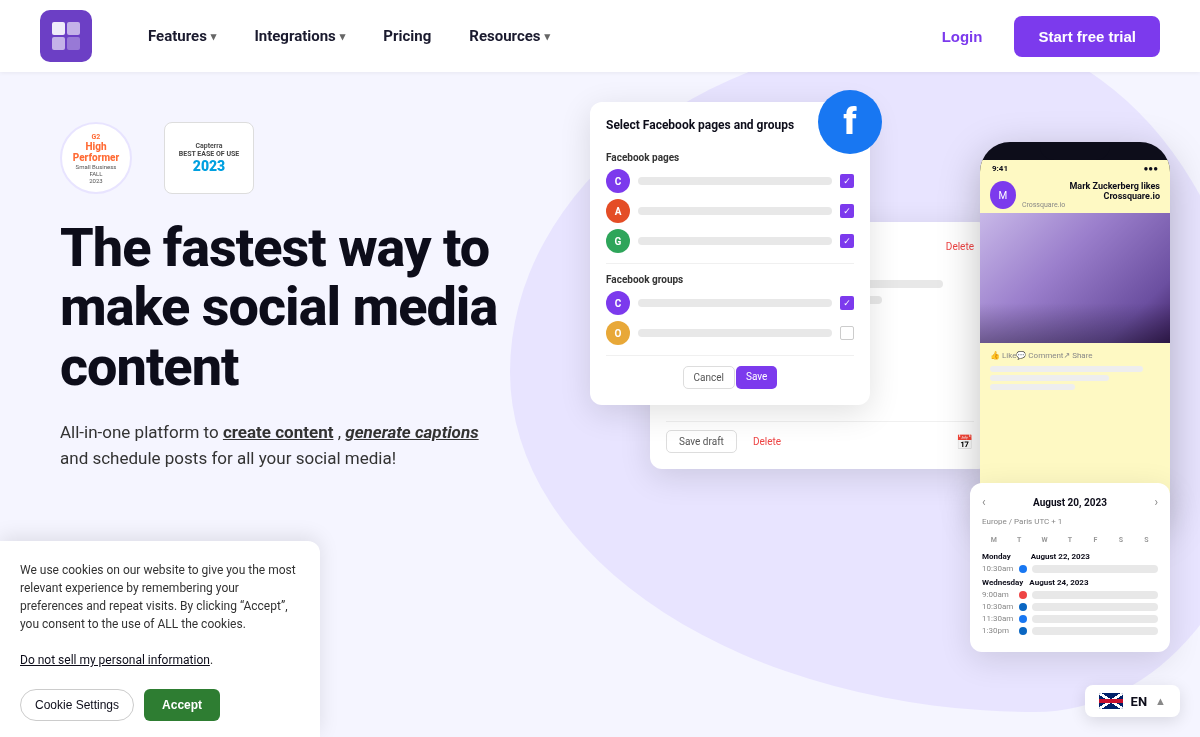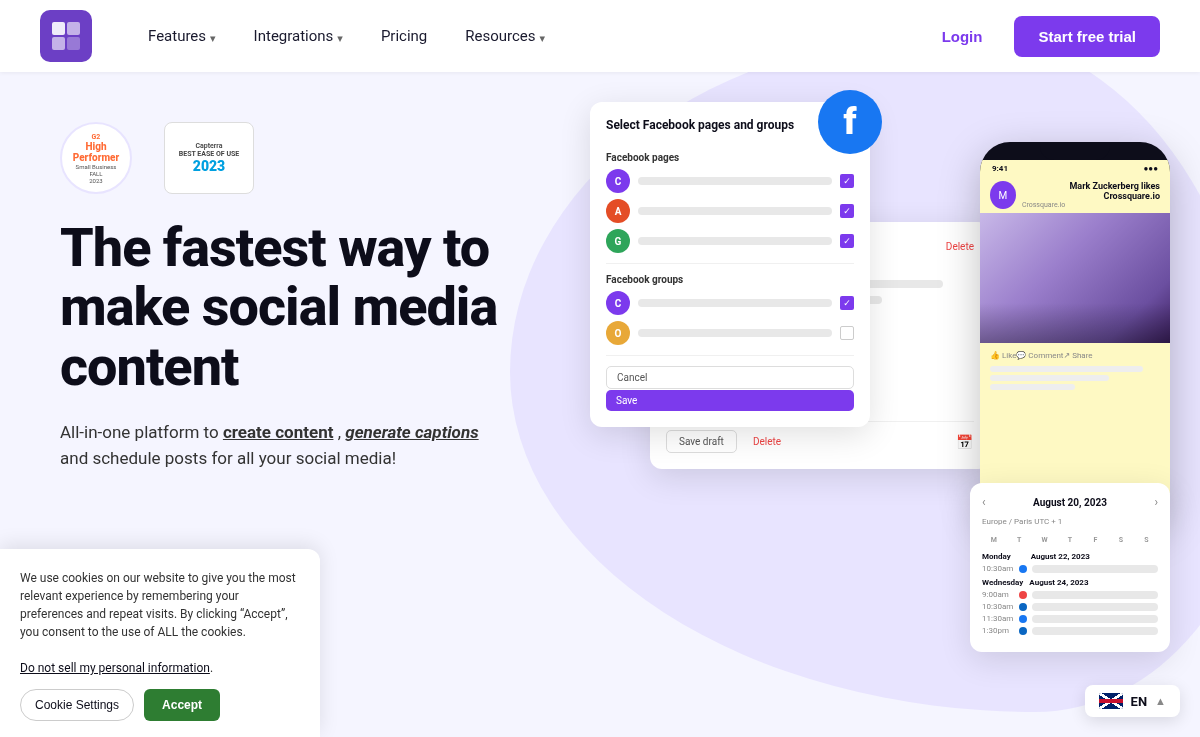--- a/index.html
+++ b/index.html
@@ -38,25 +38,25 @@
       height: 32px;
     }
     .nav-links {
       display: flex;
       align-items: center;
       gap: 6px;
       flex: 1;
     }
     .nav-item {
       display: flex;
-      align-items: flex-end;
+      align-items: center;
       gap: 4px;
       padding: 8px 16px;
       font-size: 15px;
-      font-weight: 400;
+      font-weight: 700;
       color: #1a1a2e;
       cursor: pointer;
       border-radius: 6px;
       text-decoration: none;
     }
     .nav-item .chevron {
       font-size: 11px;
       color: #666;
     }
     .nav-right {
@@ -257,23 +257,22 @@
     }
     .fb-check-empty {
       width: 14px;
       height: 14px;
       border: 1.5px solid #ccc;
       border-radius: 2px;
     }
     .fb-divider { height: 1px; background: #f0f0f0; margin: 10px 0; }
     .fb-footer {
       display: flex;
-      justify-content: space-between;
+      justify-content: center;
       gap: 1px;
-      flex-direction: column;
     }
     .fb-btn-cancel {
       font-size: 10px;
       color: #555;
       padding: 5px 10px;
       border: 1px solid #ddd;
       border-radius: 5px;
       cursor: pointer;
     }
     .fb-btn-save {
@@ -500,21 +499,21 @@
       background: #fff;
       border-radius: 0 12px 0 0;
       box-shadow: 0 -4px 20px rgba(0,0,0,0.1);
       padding: 20px 20px 16px;
       z-index: 200;
     }
     .cookie-text {
       font-size: 12px;
       color: #333;
       line-height: 1.5;
-      margin-bottom: 12px;
+      margin-bottom: 20px;
     }
     .cookie-link {
       color: #0d0d1a;
       text-decoration: underline;
       cursor: pointer;
     }
     .cookie-buttons {
       display: flex;
       gap: 10px;
     }

